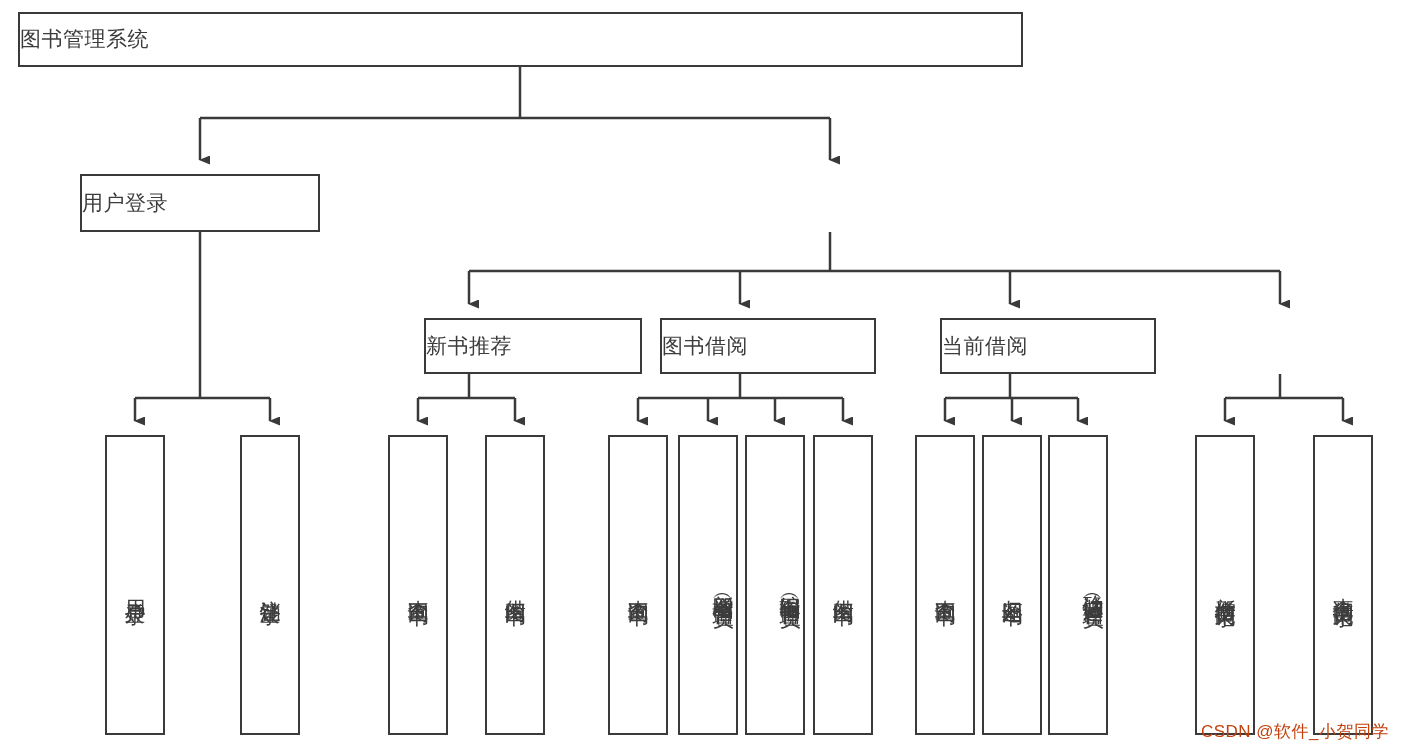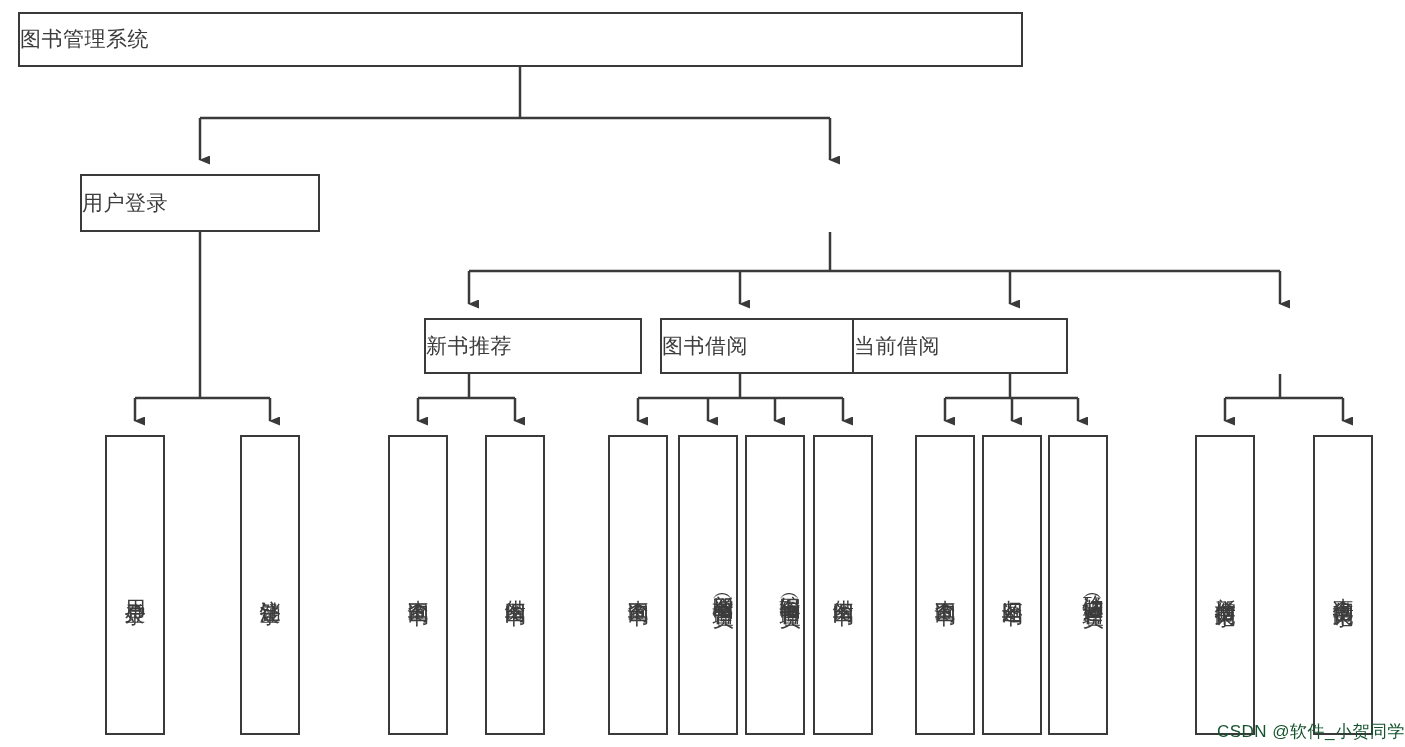--- a/index.html
+++ b/index.html
@@ -49,23 +49,23 @@
     white-space: nowrap;
   }
   .node.leaf.tall-text {
     align-items: flex-start;
   }
   .node-label {
     display: block;
   }
   .watermark {
     position: absolute;
-    right: 0;
+    right: 16px;
     bottom: 4px;
-    color: #14532d;
+    color: #c2410c;
     font-size: 17px;
     letter-spacing: 0.5px;
     white-space: nowrap;
   }
 </style>
 </head>
 <body>
 
 <div id="canvas">
 
@@ -126,21 +126,21 @@
   <div class="node" style="left:80px; top:174px; width:240px; height:58px;">
     <span class="node-label">用户登录</span>
   </div>
 
   <div class="node" style="left:380px; top:318px; width:218px; height:56px;margin-left:44px;">
     <span class="node-label">新书推荐</span>
   </div>
   <div class="node" style="left:632px; top:318px; width:216px; height:56px;margin-left:28px;">
     <span class="node-label">图书借阅</span>
   </div>
-  <div class="node" style="left:852px; top:318px; width:216px; height:56px;">
+  <div class="node" style="left:940px; top:318px; width:216px; height:56px;">
     <span class="node-label">当前借阅</span>
   </div>
 
   <div class="node leaf" style="left:105px; top:435px; width:60px; height:300px; align-items:center;">
     <span class="node-label">用户登录</span>
   </div>
   <div class="node leaf" style="left:240px; top:435px; width:60px; height:300px; align-items:center;">
     <span class="node-label">注销登录</span>
   </div>
 

